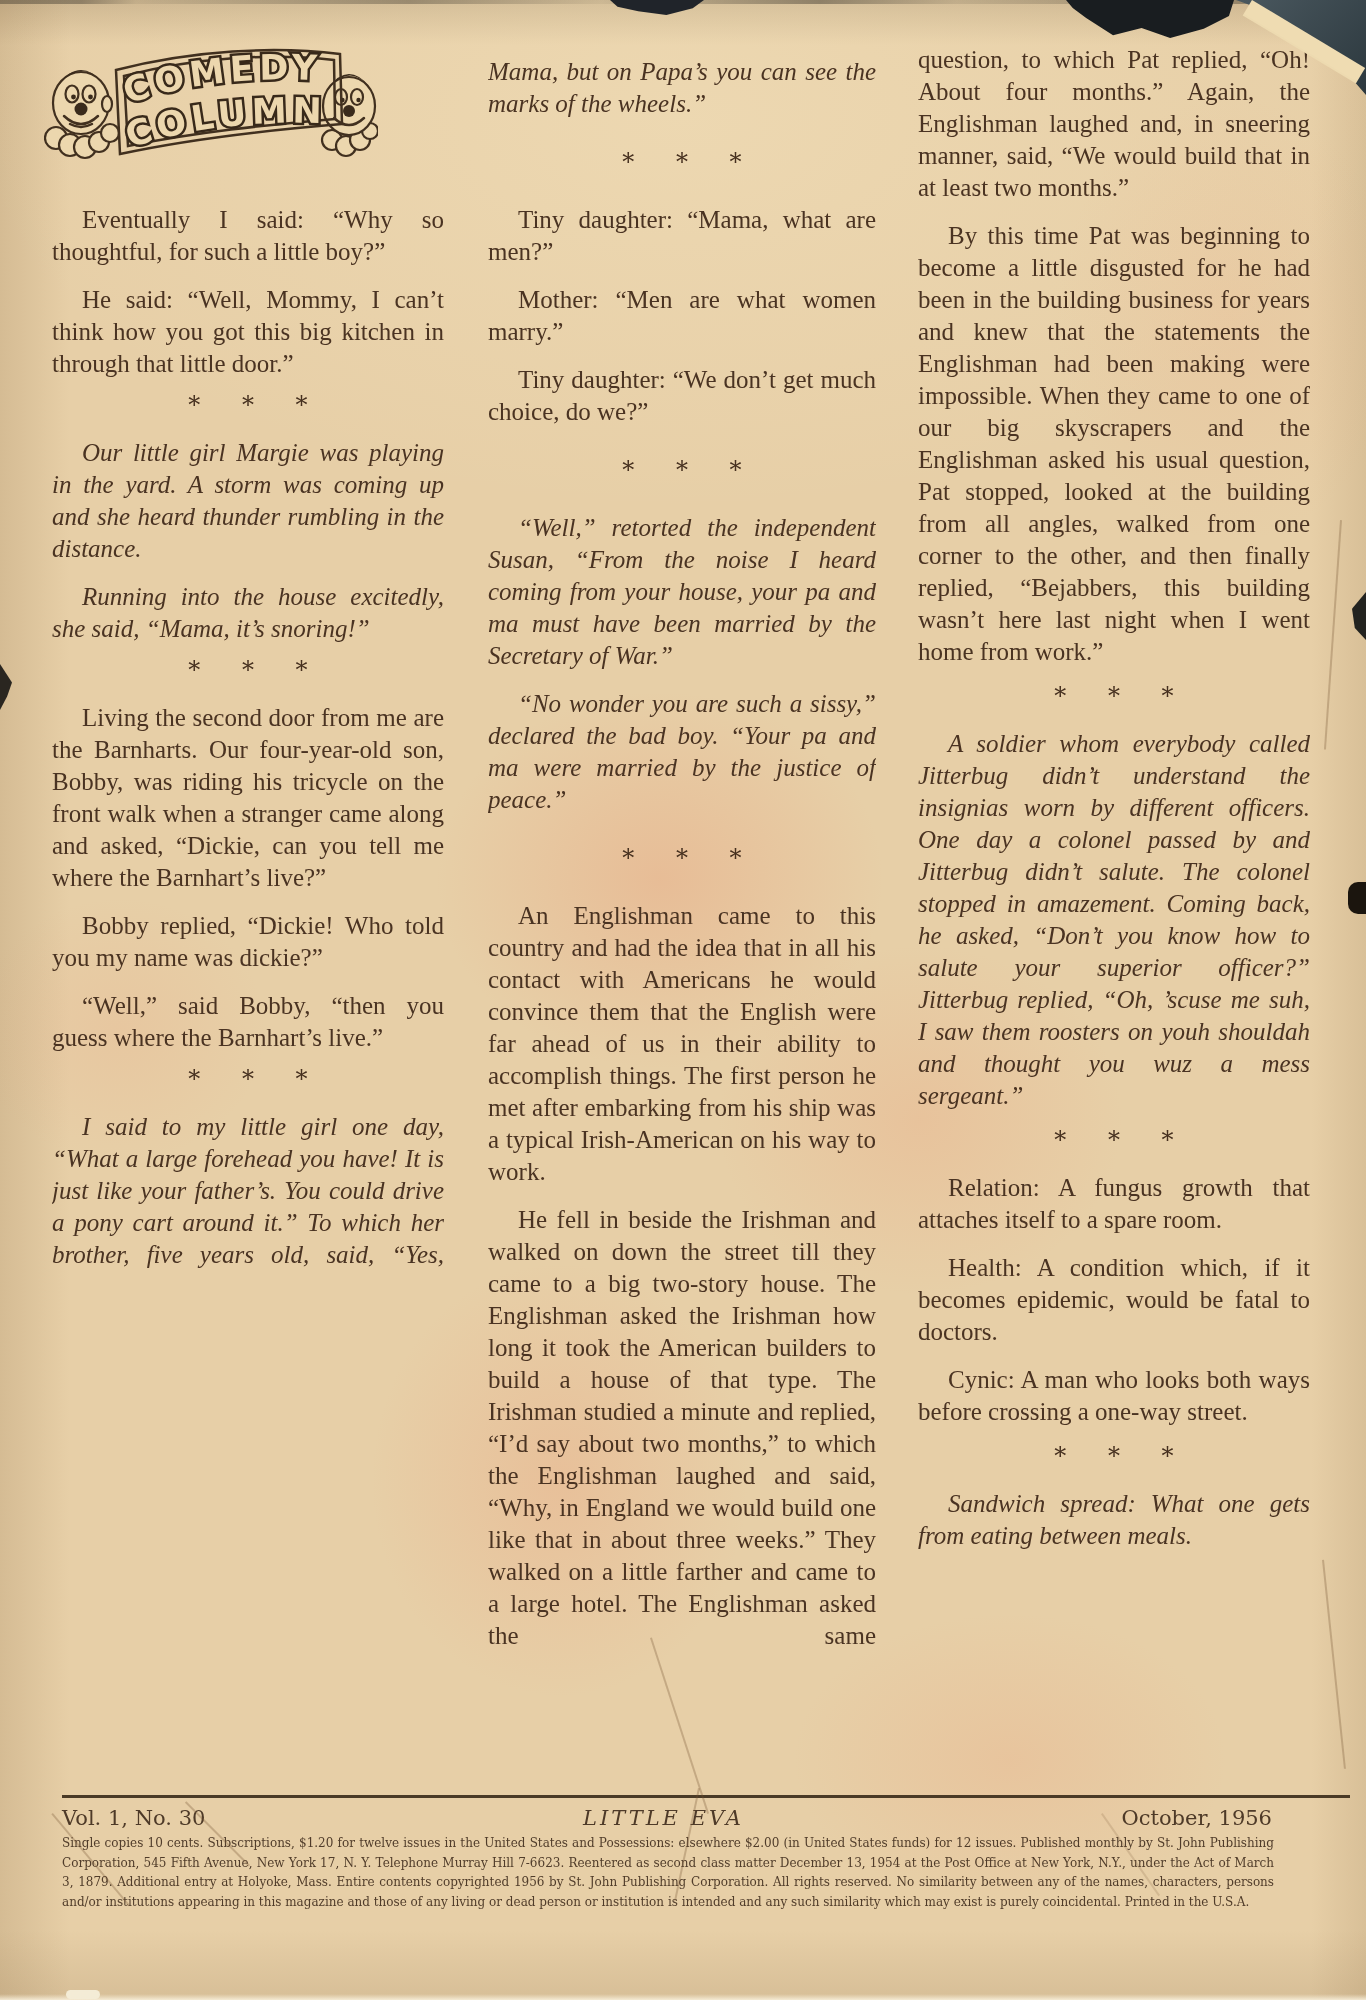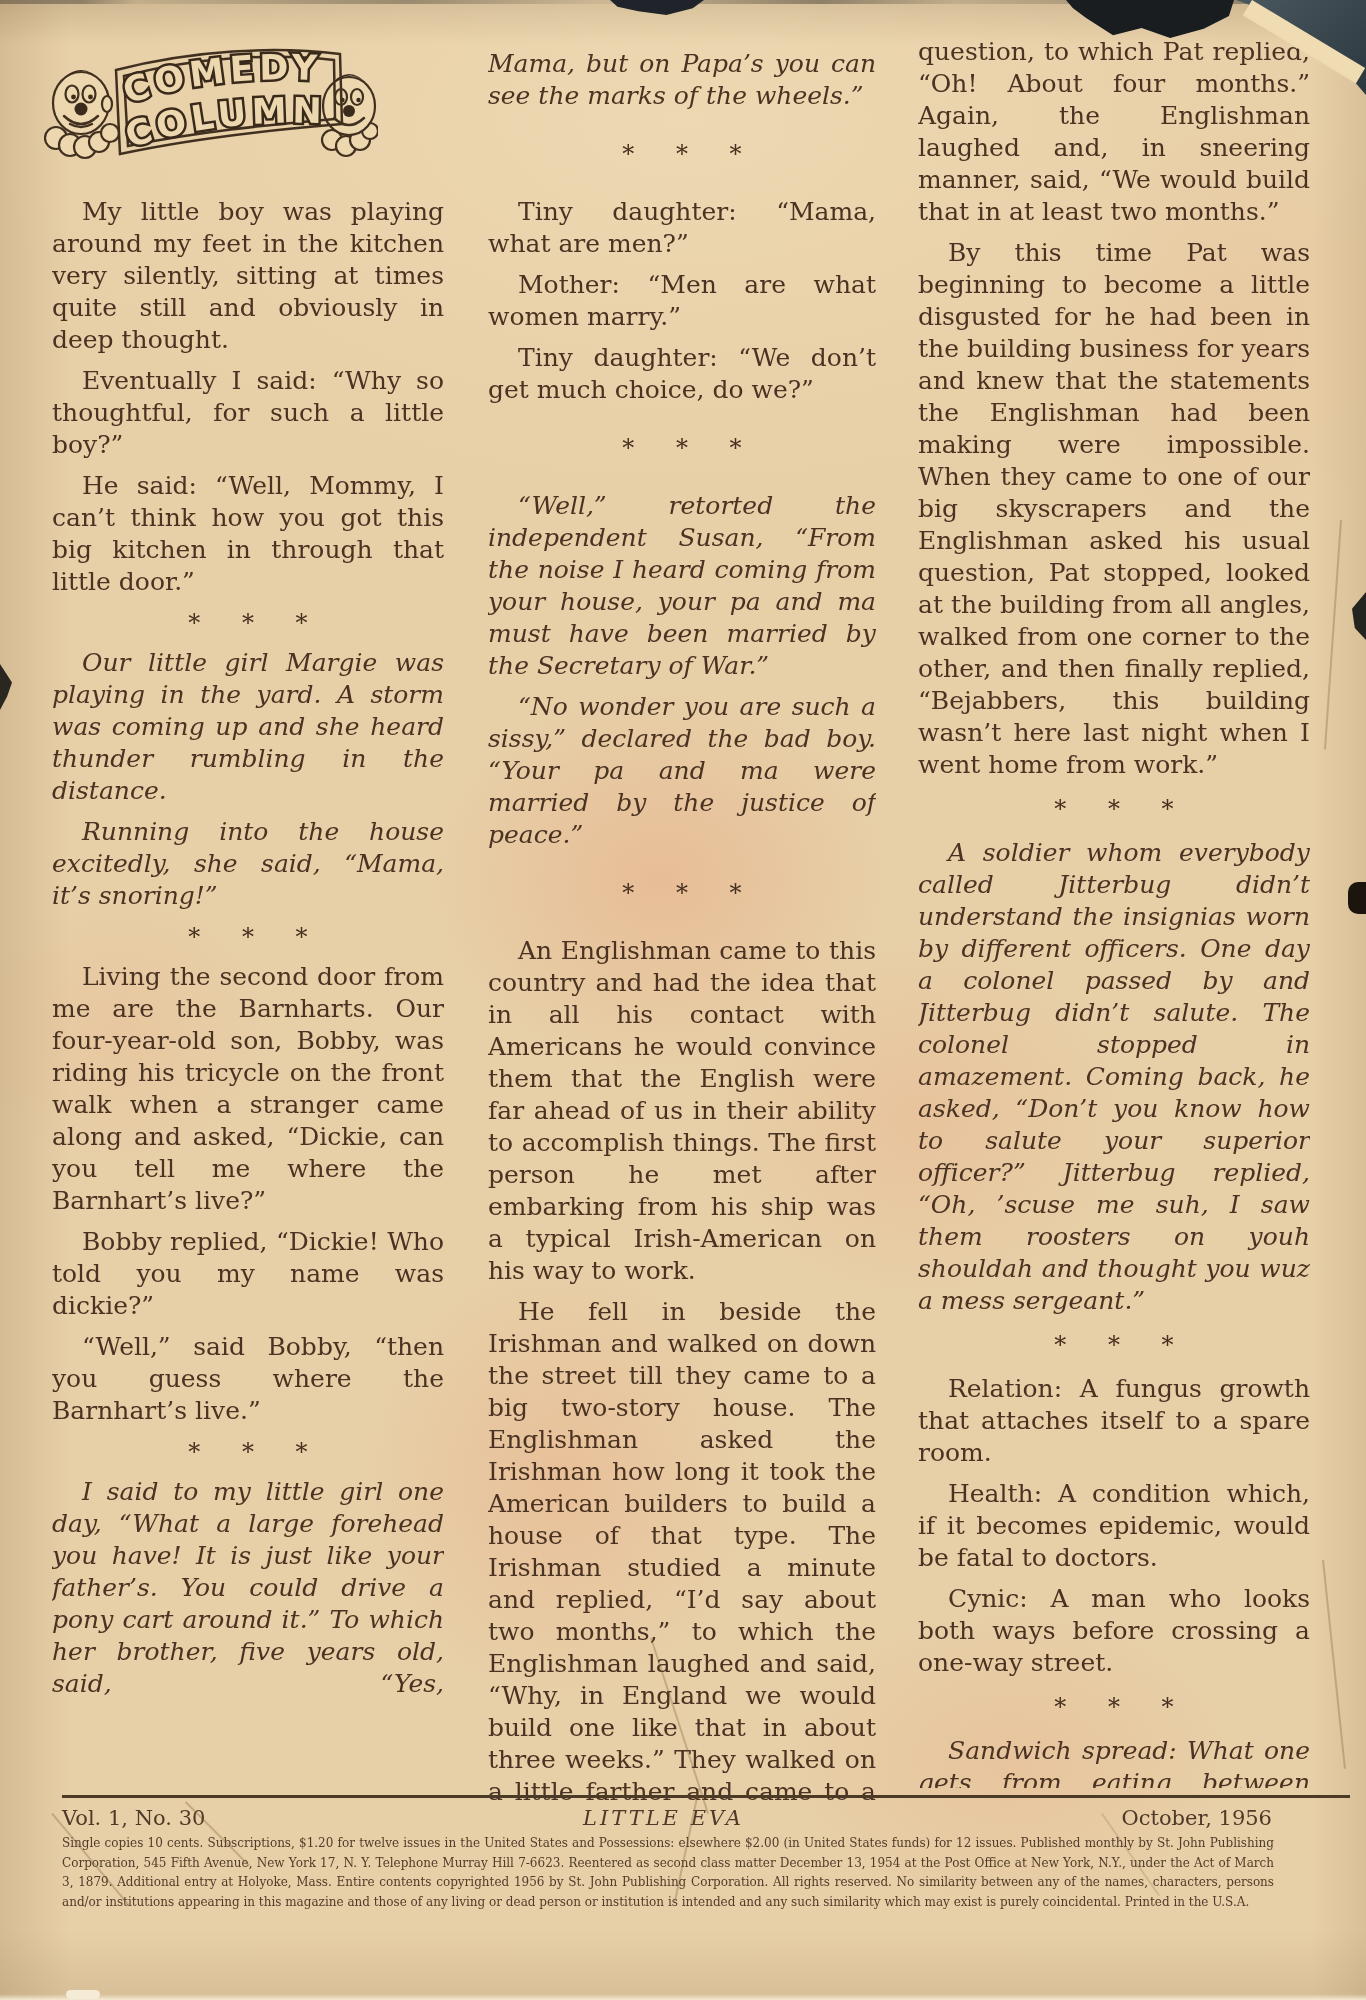--- a/index.html
+++ b/index.html
@@ -19,21 +19,21 @@
       linear-gradient(90deg, rgba(140,110,70,0.20), rgba(140,110,70,0) 70px),
       linear-gradient(270deg, rgba(140,110,70,0.16), rgba(140,110,70,0) 55px),
       linear-gradient(0deg, rgba(130,102,64,0.16), rgba(130,102,64,0) 70px),
       linear-gradient(180deg, rgba(110,88,56,0.22), rgba(110,88,56,0) 45px);
   }
   
   .col{position:absolute;font-size:25px;line-height:32px;}
   #col1{left:52px;top:188px;width:392px;height:1612px;overflow:hidden;}
   #col2{left:488px;top:40px;width:388px;height:1760px;overflow:hidden;}
   #col3{left:918px;top:28px;width:392px;height:1760px;overflow:hidden;}
-  .para{margin:8px 0 9px 0;text-indent:30px;text-align:justify;}
+  .para{margin:16px 0 9px 0;text-indent:30px;text-align:justify;font-family:Liberation Serif, serif;}
   .para.noindent{text-indent:0;}
   .para.it{font-style:italic;}
   .para.cont{text-align-last:justify;}
   .sep{text-align:center;word-spacing:34px;font-size:24px;margin:8px 0;color:#46301f;}
   #col2 .sep{margin:26px 0;}
   #col3 .sep{margin:12px 0;}
   
   .header{position:absolute;left:44px;top:40px;width:334px;height:136px;}
   .banner-text{font-family:"DejaVu Sans","Liberation Sans",sans-serif;font-weight:bold;
     font-size:35px;letter-spacing:5px;fill:#ecd7ae;stroke:#38291a;stroke-width:5px;paint-order:stroke fill;}
@@ -130,21 +130,20 @@
       <text class="banner-text">
         <textPath href="#tp1">COMEDY</textPath>
       </text>
       <text class="banner-text">
         <textPath href="#tp2">COLUMN</textPath>
       </text>
     </svg>
   </div>
 
   <div class="col" id="col1">
-      <div class="para">My little boy was playing around my feet in the kitchen very silently, sitting at times quite still and obviously in deep thought.</div>
       <div class="para">Eventually I said: “Why so thoughtful, for such a little boy?”</div>
       <div class="para">He said: “Well, Mommy, I can’t think how you got this big kitchen in through that little door.”</div>
       <div class="sep">* * *</div>
       <div class="para it">Our little girl Margie was playing in the yard. A storm was coming up and she heard thunder rumbling in the distance.</div>
       <div class="para it">Running into the house excitedly, she said, “Mama, it’s snoring!”</div>
       <div class="sep">* * *</div>
       <div class="para">Living the second door from me are the Barnharts. Our four-year-old son, Bobby, was riding his tricycle on the front walk when a stranger came along and asked, “Dickie, can you tell me where the Barnhart’s live?”</div>
       <div class="para">Bobby replied, “Dickie! Who told you my name was dickie?”</div>
       <div class="para">“Well,” said Bobby, “then you guess where the Barnhart’s live.”</div>
       <div class="sep">* * *</div>

